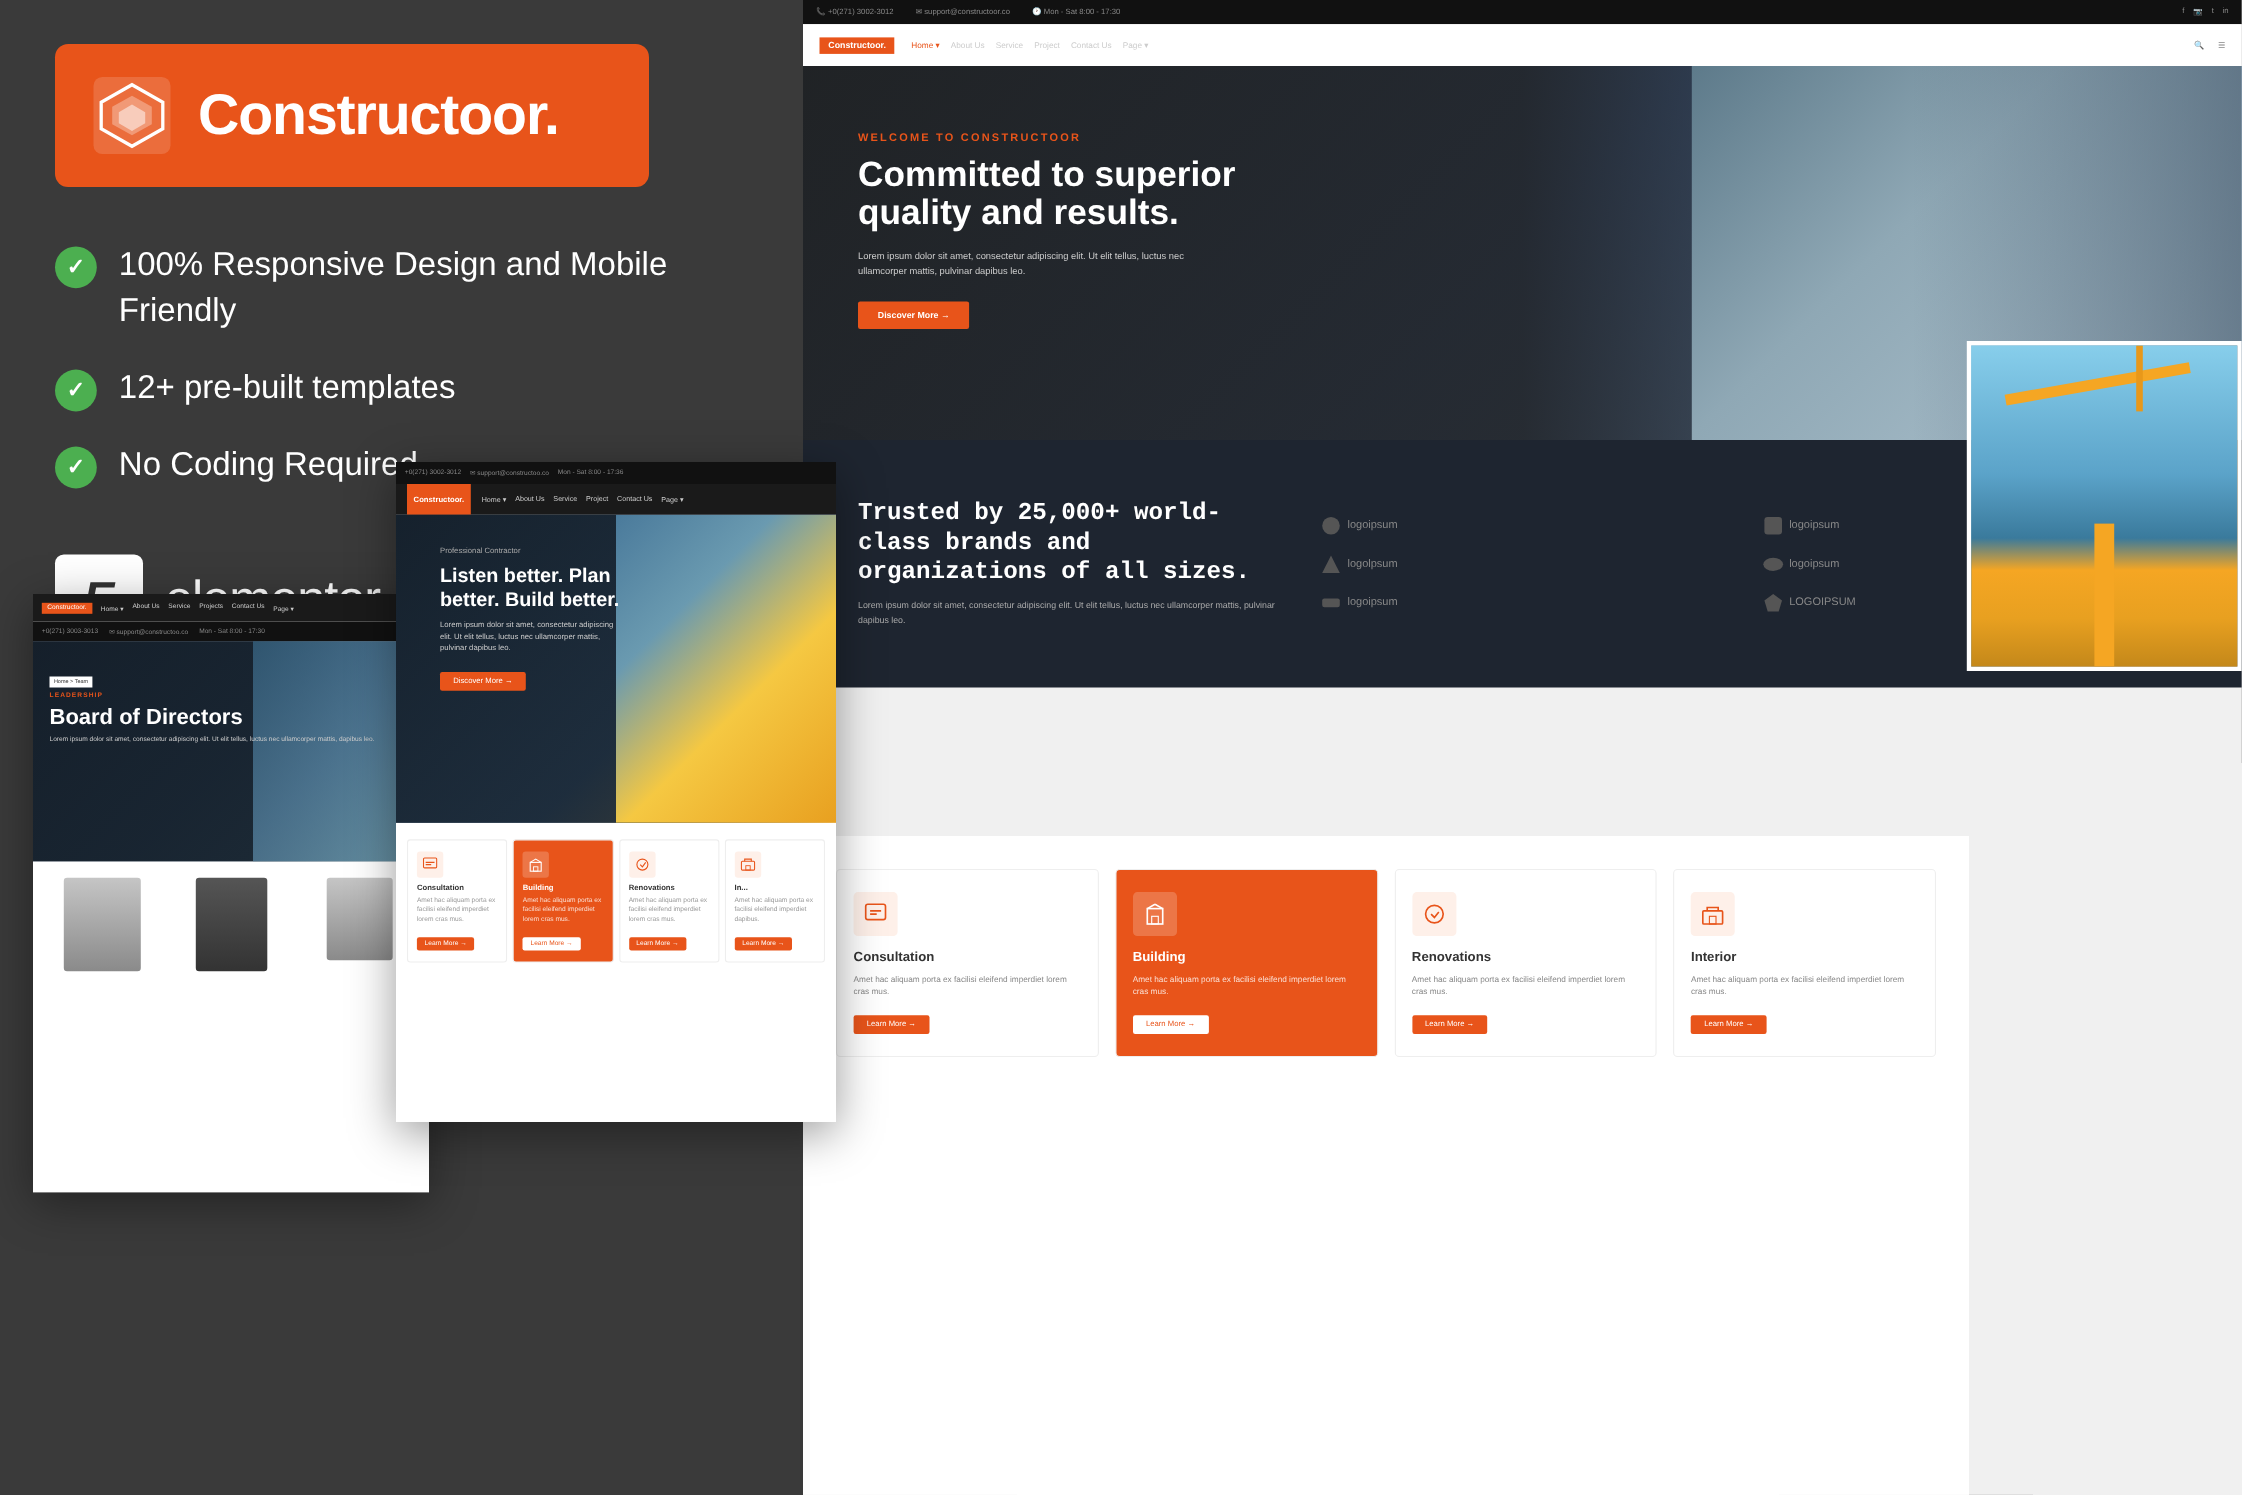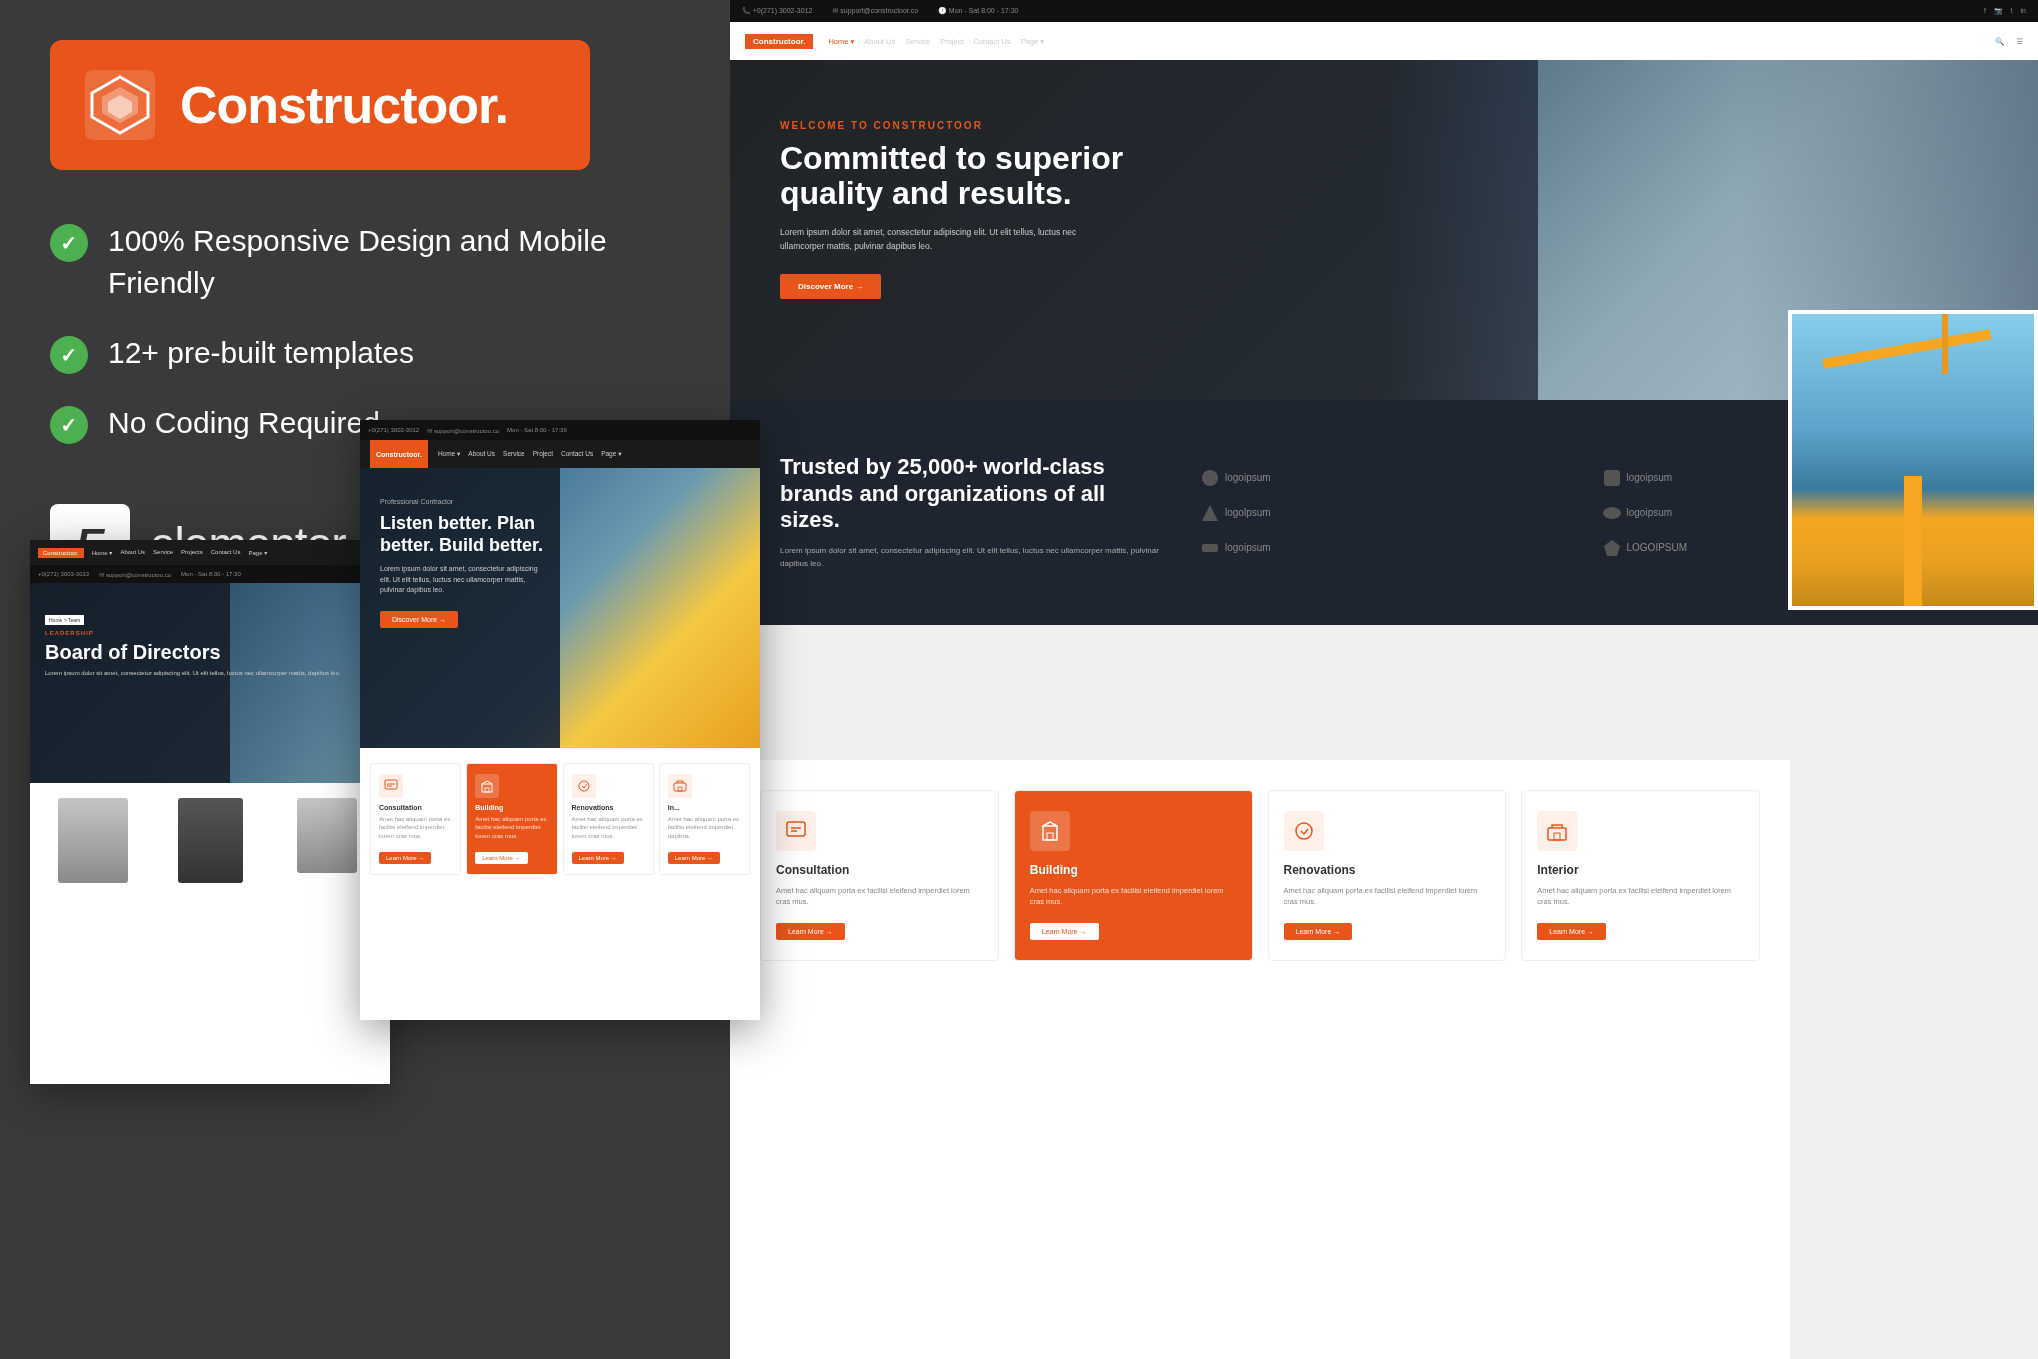--- a/index.html
+++ b/index.html
@@ -176,20 +176,21 @@
     }
     .trusted-text-area {
       flex: 0 0 380px;
     }
     .trusted-title {
       color: white;
       font-size: 22px;
       font-weight: 800;
       line-height: 1.2;
       margin-bottom: 12px;
+      font-family: Liberation Mono, monospace;
     }
     .trusted-desc {
       color: #aaa;
       font-size: 8px;
       line-height: 1.6;
     }
     .trusted-logos {
       flex: 1;
       display: grid;
       grid-template-columns: repeat(2, 1fr);
@@ -776,21 +777,21 @@
       <span>Home ▾</span>
       <span>About Us</span>
       <span>Service</span>
       <span>Project</span>
       <span>Contact Us</span>
       <span>Page ▾</span>
     </div>
   </div>
   <div class="second-hero">
     <div class="second-hero-bg"></div>
-    <div style="position:relative;z-index:2;">
+    <div style="position:relative;z-index:2;margin-left:20px;">
       <div class="second-pro-label">Professional Contractor</div>
       <div class="second-hero-title">Listen better. Plan better. Build better.</div>
       <div class="second-hero-desc">Lorem ipsum dolor sit amet, consectetur adipiscing elit. Ut elit tellus, luctus nec ullamcorper mattis, pulvinar dapibus leo.</div>
       <div class="second-hero-btn">Discover More →</div>
     </div>
   </div>
   <div class="second-services">
     <div class="second-scard">
       <div class="s-icon">
         <svg width="14" height="14" viewBox="0 0 14 14" fill="none">

